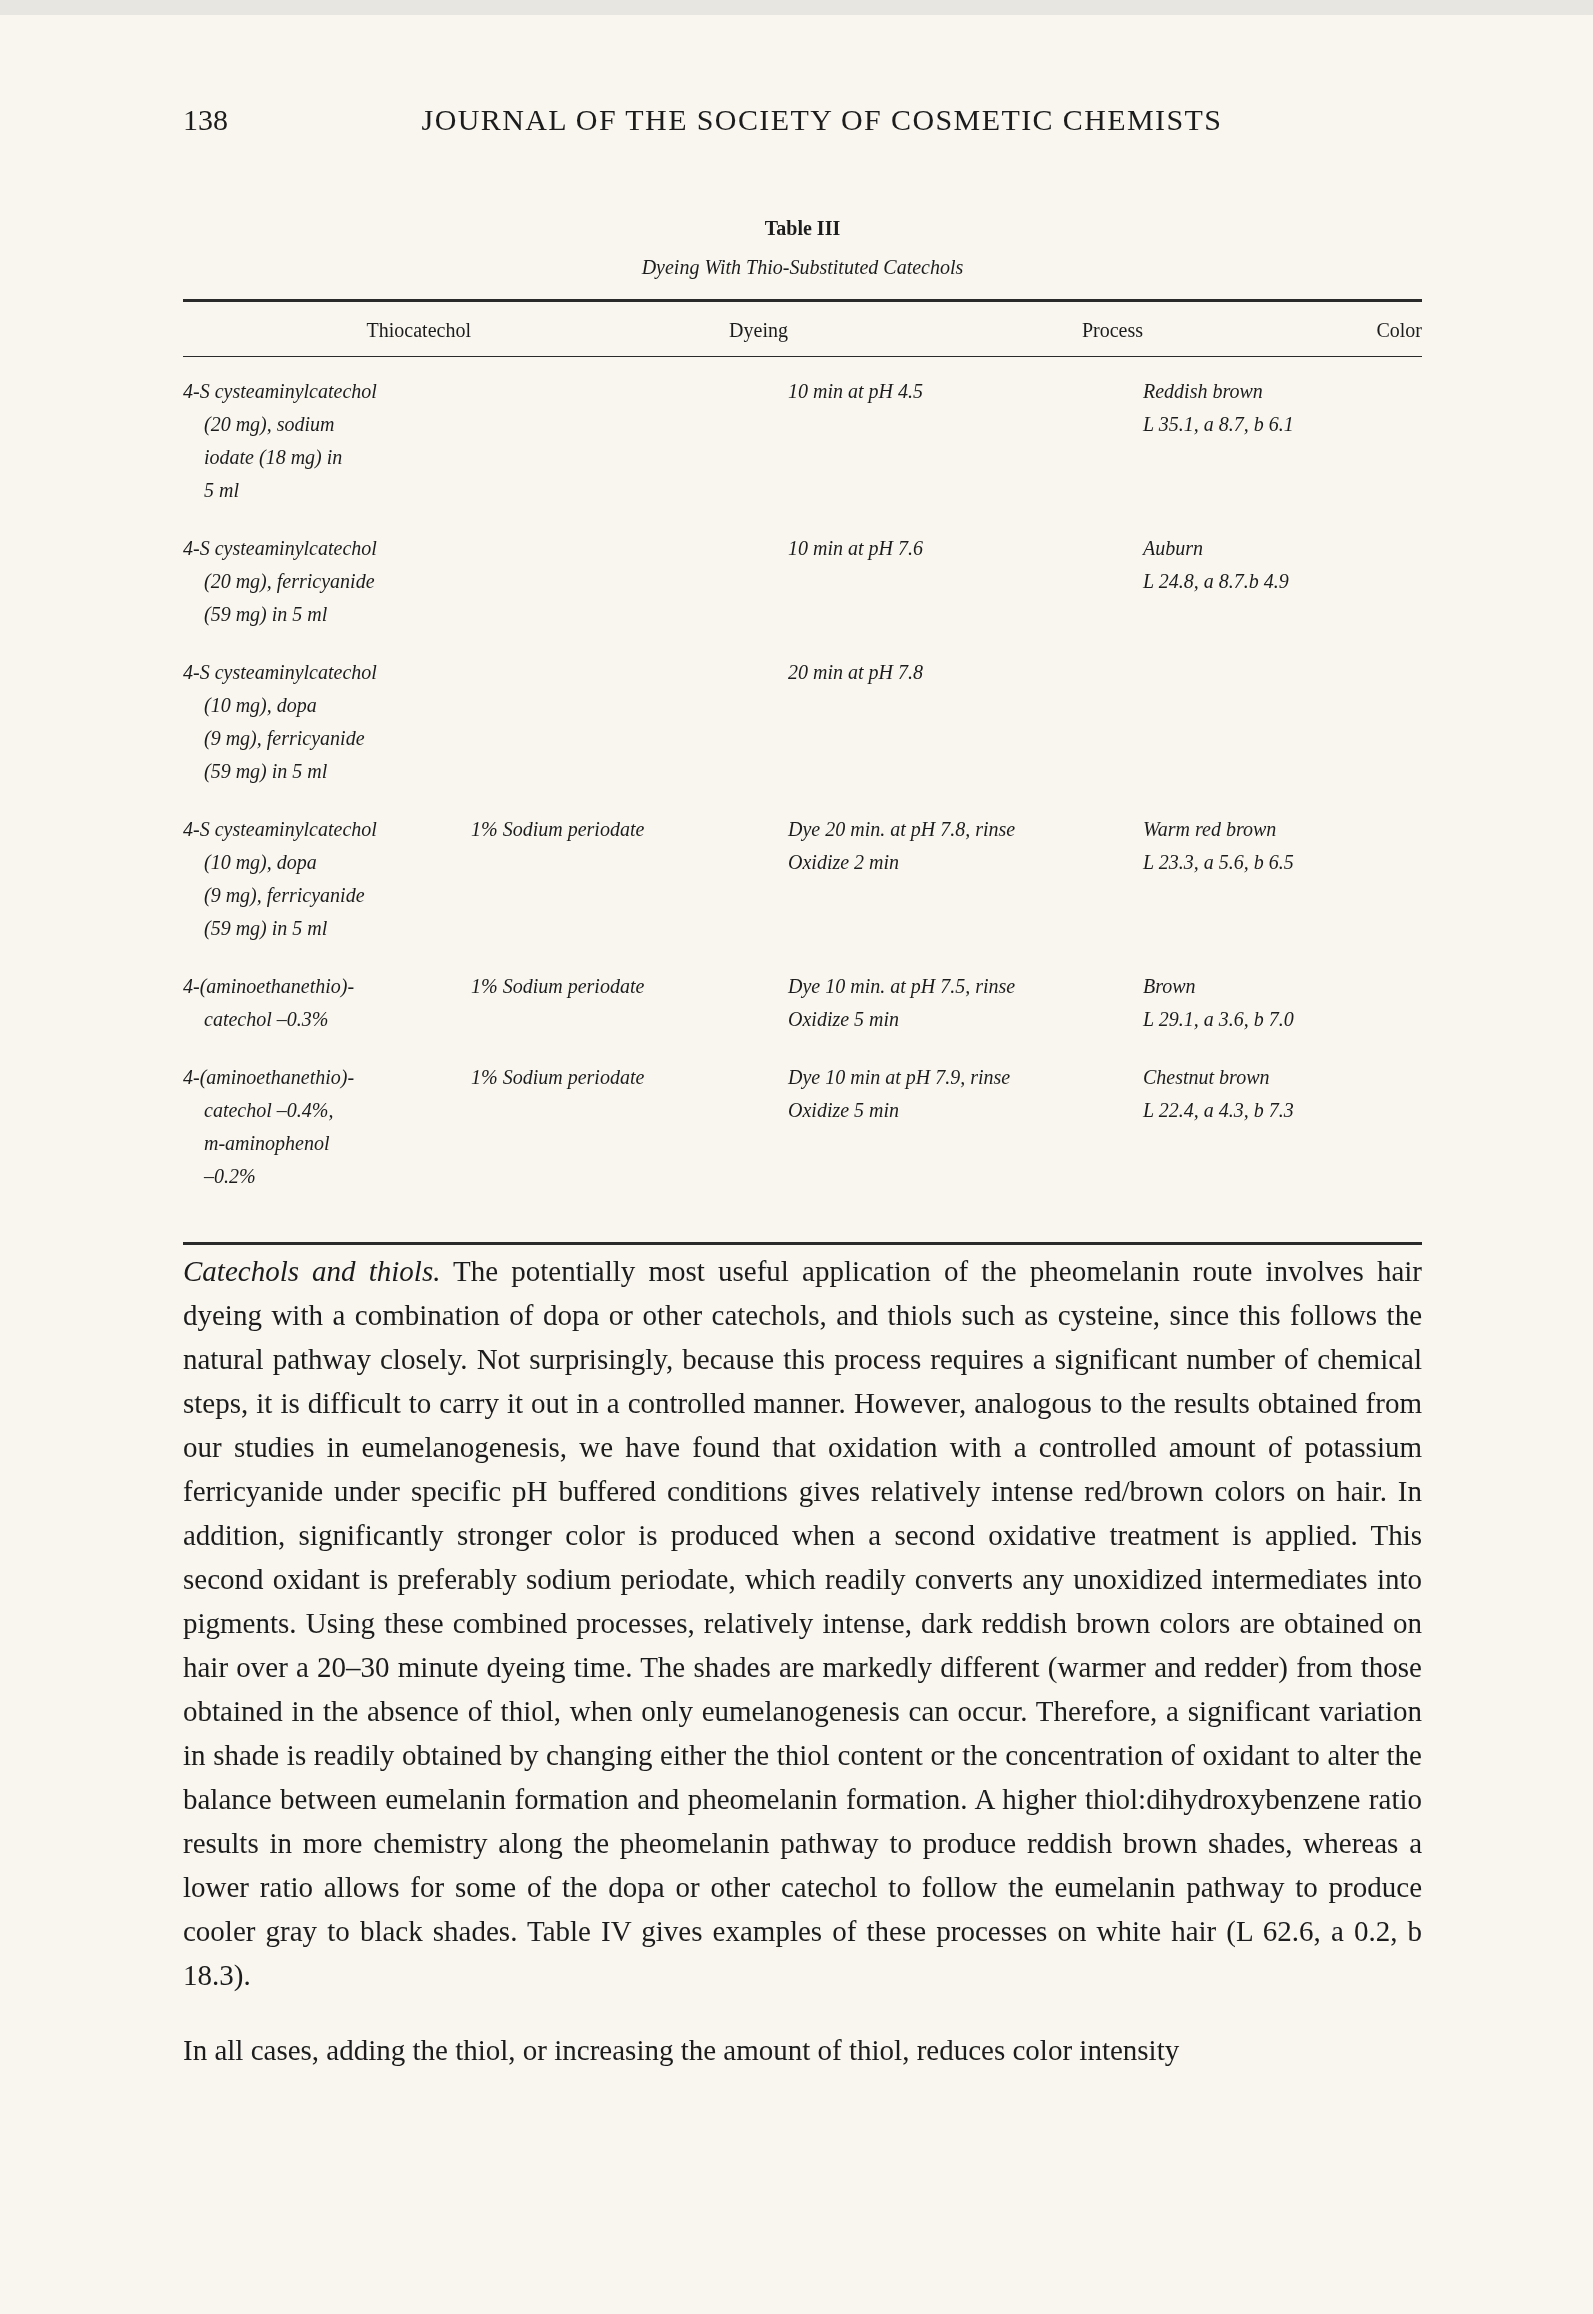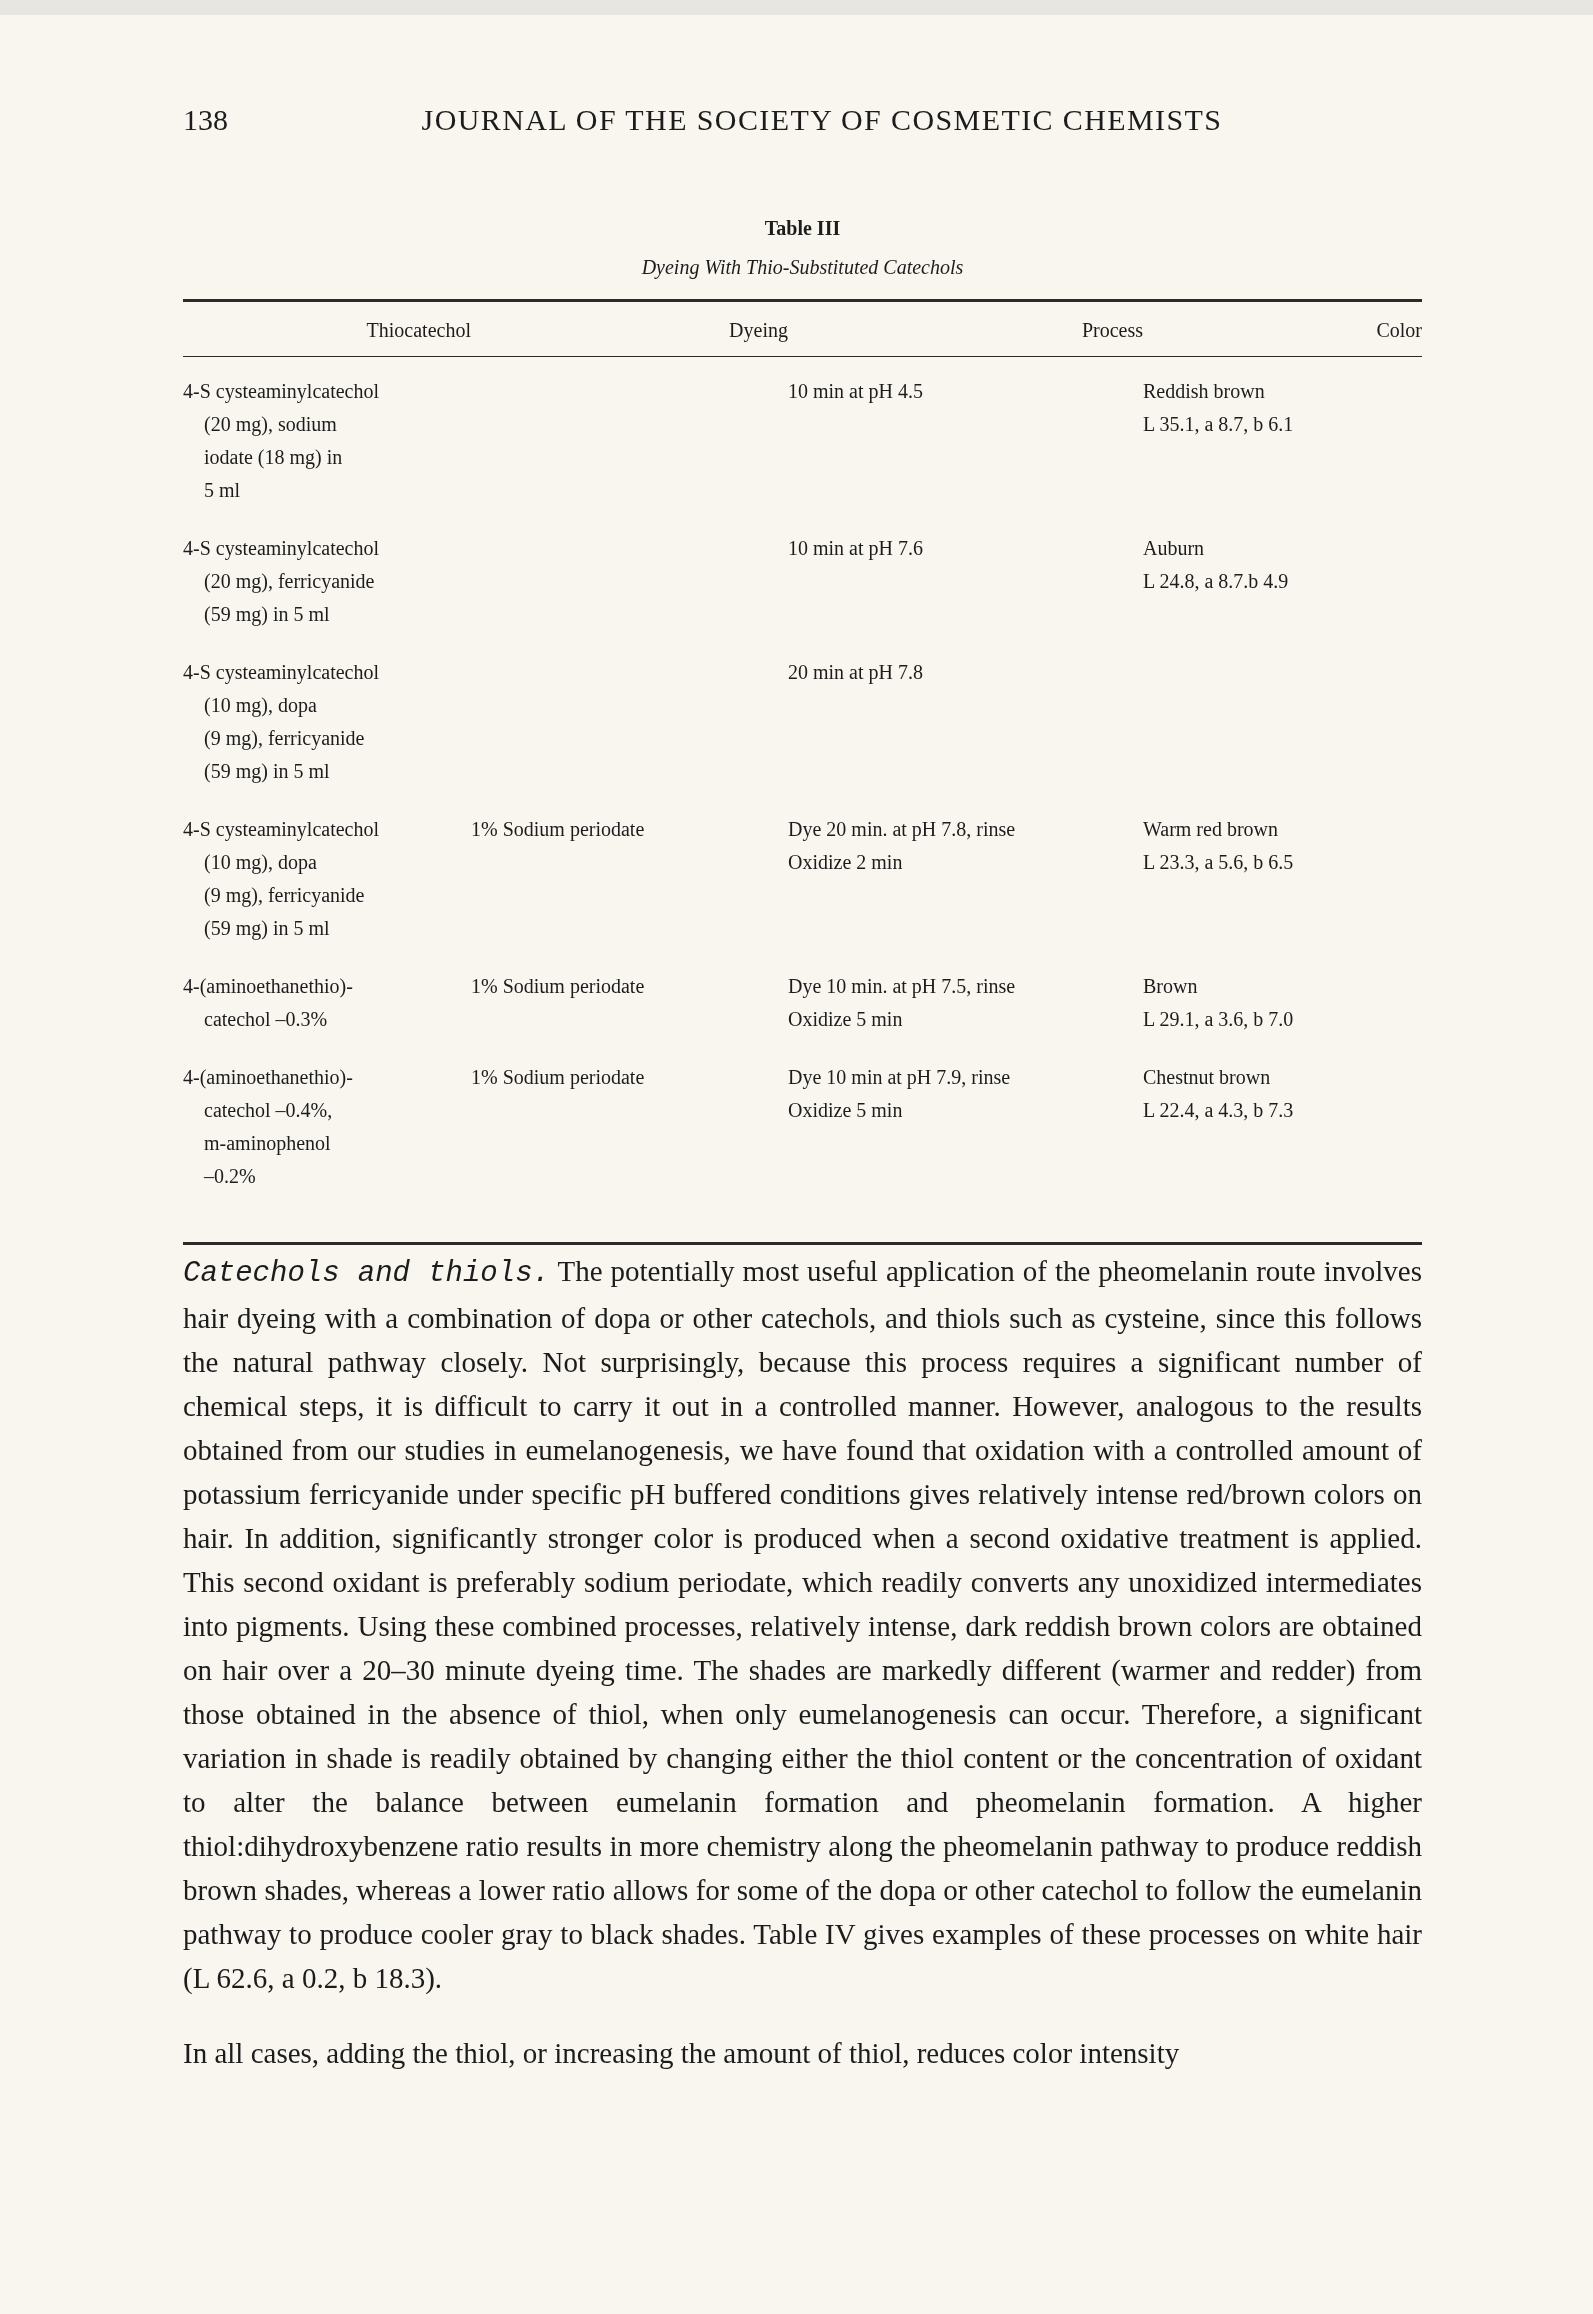--- a/index.html
+++ b/index.html
@@ -67,20 +67,21 @@
     display: grid;
     grid-template-columns: 288px 317px 355px 279px;
     padding: 11.5px 0 9.6px 0;
   }
   .thead {
     text-align: right;
   }
   .trows {
     padding-top: 17.3px;
     padding-bottom: 24px;
+    font-style: italic;
   }
   .trow {
     display: grid;
     grid-template-columns: 288px 317px 355px 279px;
     margin-bottom: 25px;
   }
   .tcell { }
   .tline { }
   .tline.hang { padding-left: 21px; }
   
@@ -89,21 +90,21 @@
     top: 1234px;
     left: 183px;
     width: 1239px;
     font-size: 29px;
     line-height: 44px;
   }
   .para {
     text-align: justify;
     margin: 0 0 31px 0;
   }
-  .italic { font-style: italic; font-family: Liberation Mono, monospace; }
+  .italic { font-style: italic; }
   
   .scanbar {
     position: absolute;
     left: 94px;
     right: 0;
     bottom: 0;
     height: 14.4px;
     background: #0d0d0d;
   }
 </style>

